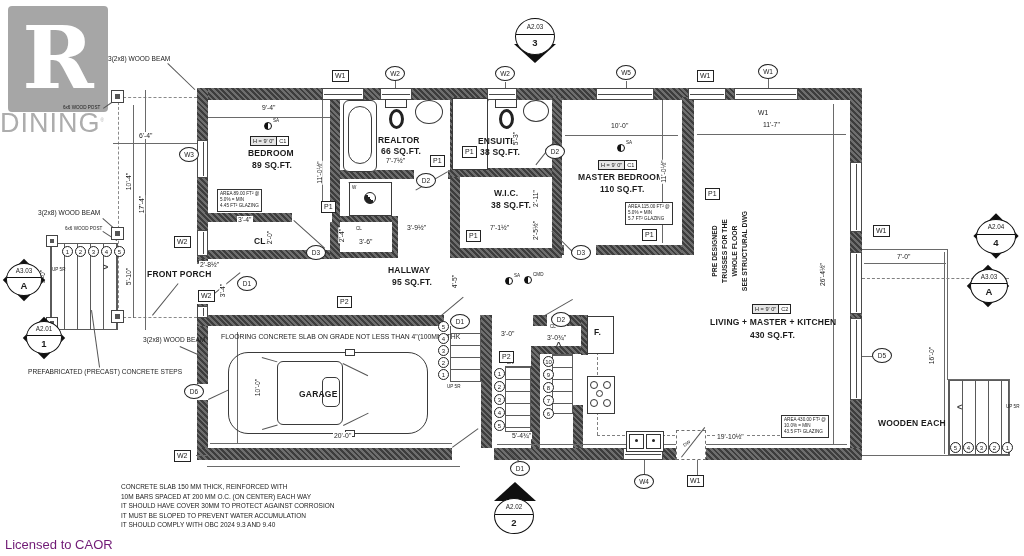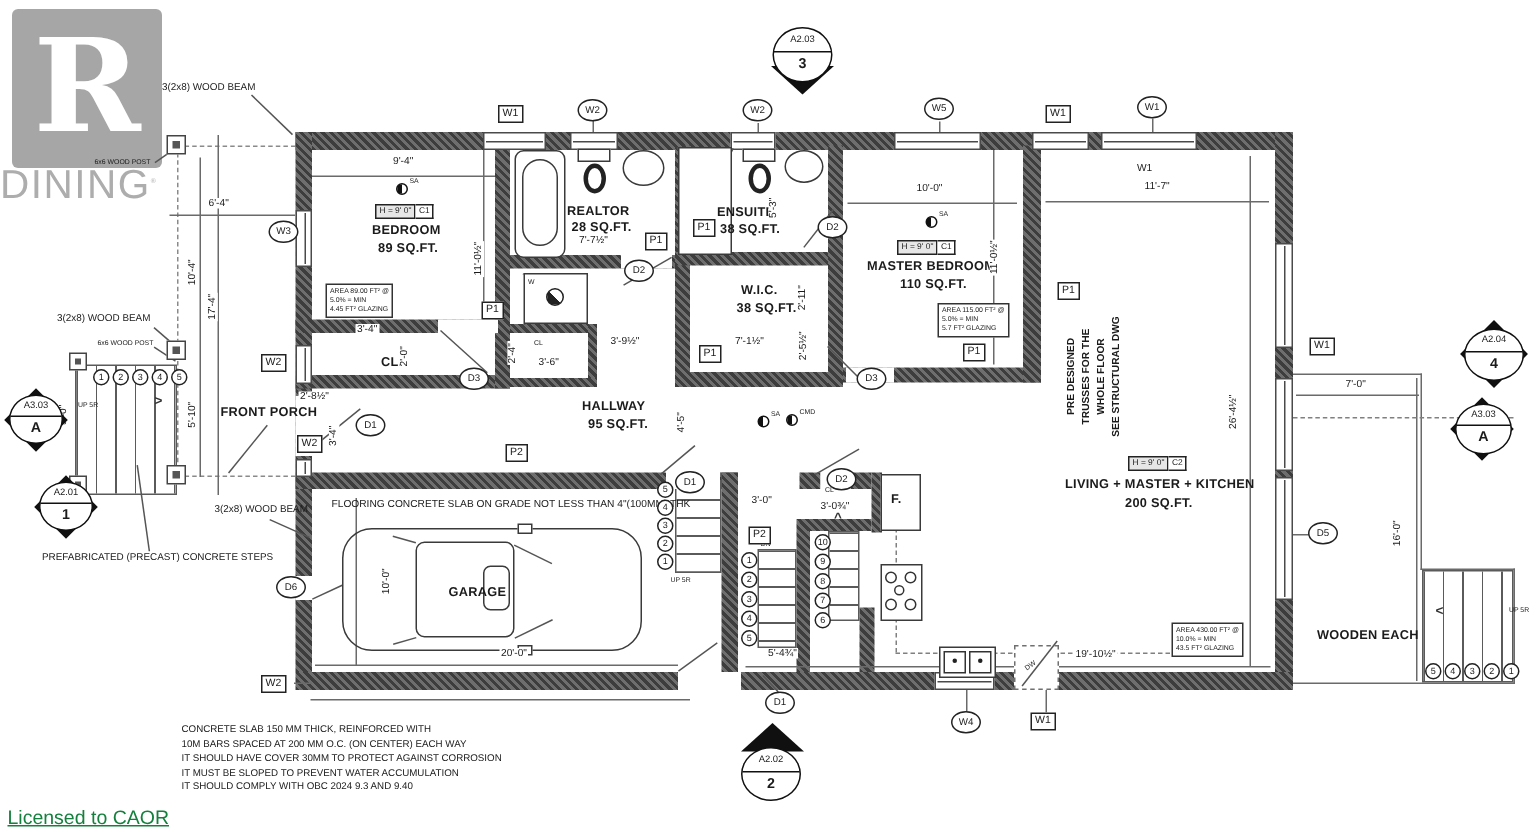--- a/index.html
+++ b/index.html
@@ -56,21 +56,21 @@
         border-top:19px solid #101010;z-index:4;}
   .triU{width:0;height:0;border-left:21px solid transparent;border-right:21px solid transparent;
         border-bottom:19px solid #101010;z-index:4;}
   .arr{font-size:9px;font-weight:700;z-index:4;color:#333;}
   
   #wm-logo{left:8px;top:6px;width:100px;height:106px;background:#9a9a9a;border-radius:4px;
            opacity:.88;z-index:0;text-align:center;}
   #wm-logo span{font-family:"DejaVu Serif",serif;font-weight:700;font-size:86px;line-height:104px;color:#fff;}
   #wm-text{left:0px;top:108px;font-size:27px;letter-spacing:1px;color:#adadad;z-index:0;
            font-weight:400;}
-  #license{left:5px;top:537px;font-size:13px;color:#15803d;z-index:4;text-decoration:underline;}
+  #license{left:5px;top:537px;font-size:13px;color:#701a75;z-index:4;}
   .snote{left:121px;top:482px;z-index:3;}
   .snote span{display:block;font-size:6.5px;line-height:9.6px;white-space:nowrap;}
   .trusses{left:675px;top:231px;width:110px;transform:rotate(-90deg);transform-origin:center center;
            text-align:center;z-index:3;}
   .trusses span{display:block;font-size:6.8px;font-weight:600;line-height:10px;white-space:nowrap;}
 </style>
 </head>
 <body>
 
 <div id="plan">
@@ -293,21 +293,21 @@
       <span>5.0% = MIN</span>
       <span>4.45 FT² GLAZING</span>
     </div>
   <span class="p vdim" style="left:307px;top:169px">11'-0½"</span>
 
   <span class="p rn" style="left:254px;top:236px">CL.</span>
   <span class="p dim" style="left:237px;top:216px">3'-4"</span>
   <span class="p vdim" style="left:262px;top:234px">2'-0"</span>
 
   <span class="p rn" style="left:378px;top:135px">REALTOR</span>
-  <span class="p rn" style="left:381px;top:146px">28 SQ.FT.</span>
+  <span class="p rn" style="left:381px;top:146px">66 SQ.FT.</span>
   <span class="p dim" style="left:385px;top:157px">7'-7½"</span>
 
   <span class="p sup" style="left:352px;top:185px">W</span>
   <span class="p sup" style="left:356px;top:226px">CL</span>
   <span class="p dim" style="left:358px;top:238px">3'-6"</span>
   <span class="p vdim" style="left:334px;top:232px">2'-4"</span>
 
   <span class="p rn" style="left:478px;top:136px">ENSUITE</span>
   <span class="p rn" style="left:480px;top:147px">38 SQ.FT.</span>
   <span class="p vdim" style="left:508px;top:135px">5'-3"</span>
@@ -351,21 +351,21 @@
   <span class="p rn" style="left:594px;top:327px">F.</span>
   <span class="p sup" style="left:683px;top:441px;transform:rotate(-35deg)">DW</span>
 
   <span class="p dim" style="left:757px;top:109px">W1</span>
   <span class="p dim" style="left:762px;top:121px">11'-7"</span>
   <div class="p htag" style="left:752px;top:304px">
       <span class="hb">H = 9' 0"</span>
       <span class="hb hb2">C2</span>
     </div>
   <span class="p rn" style="left:710px;top:317px">LIVING + MASTER + KITCHEN</span>
-  <span class="p rn" style="left:750px;top:330px">200 SQ.FT.</span>
+  <span class="p rn" style="left:750px;top:330px">430 SQ.FT.</span>
   <div class="p gbox" style="left:781px;top:415px">
       <span>AREA 430.00 FT² @</span>
       <span>10.0% = MIN</span>
       <span>43.5 FT² GLAZING</span>
     </div>
   <span class="p vdim" style="left:810px;top:271px">26'-4½"</span>
   <span class="p dim" style="left:716px;top:433px">19'-10½"</span>
   <div class="p trusses">
     <span>PRE DESIGNED</span>
     <span>TRUSSES FOR THE</span>

